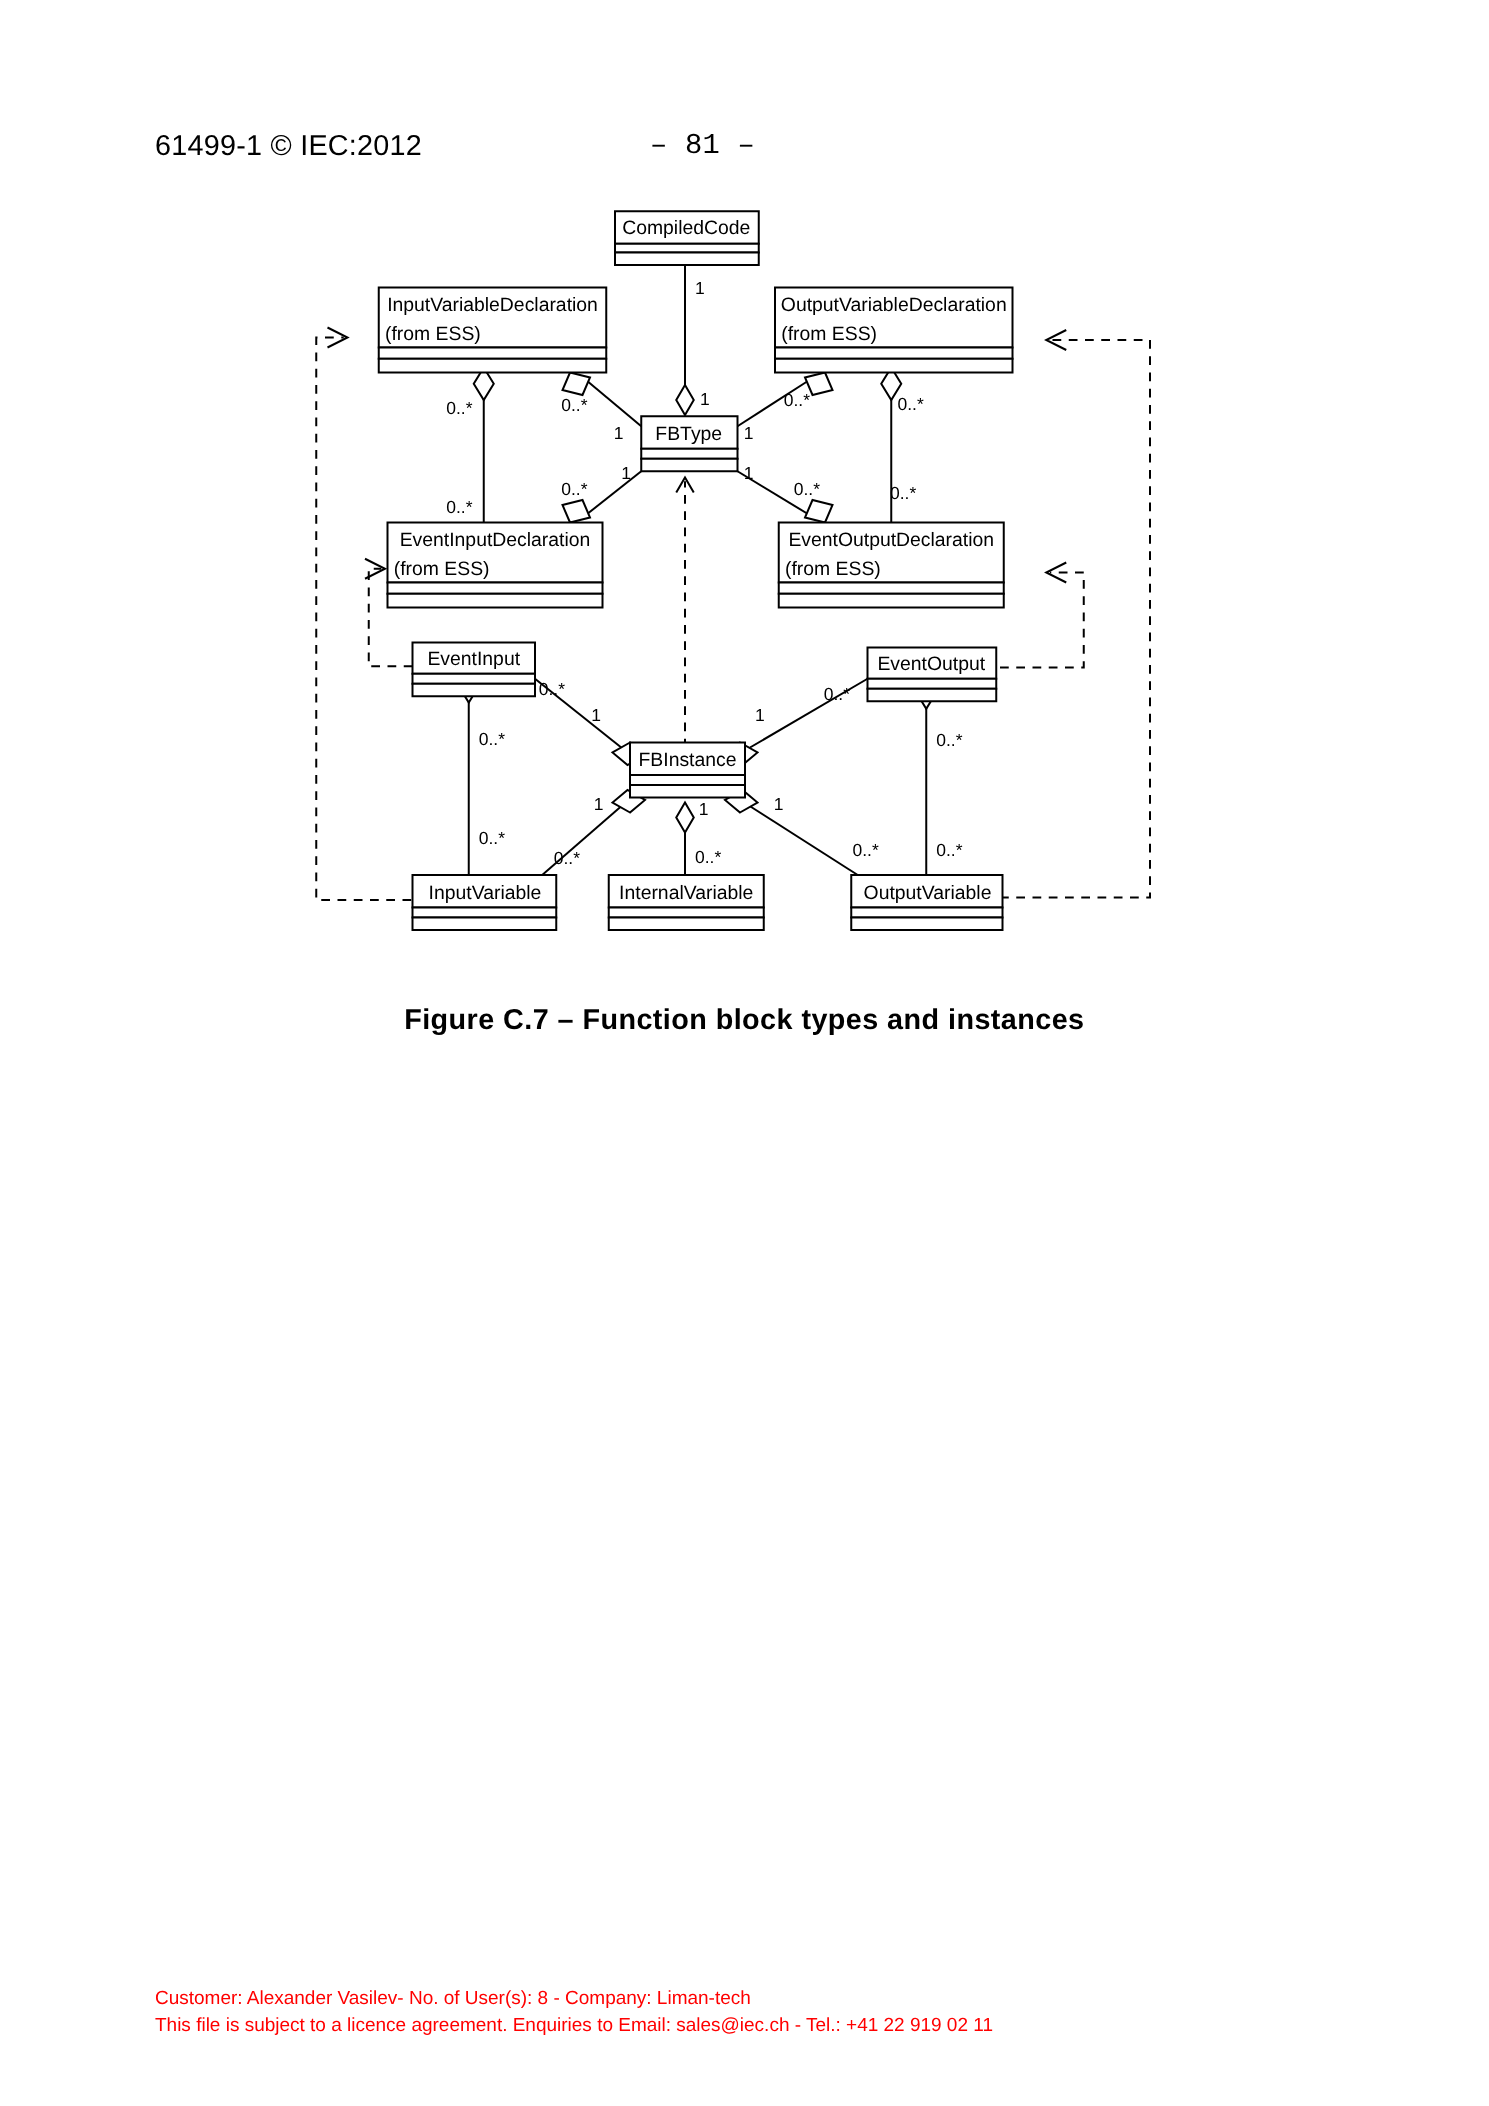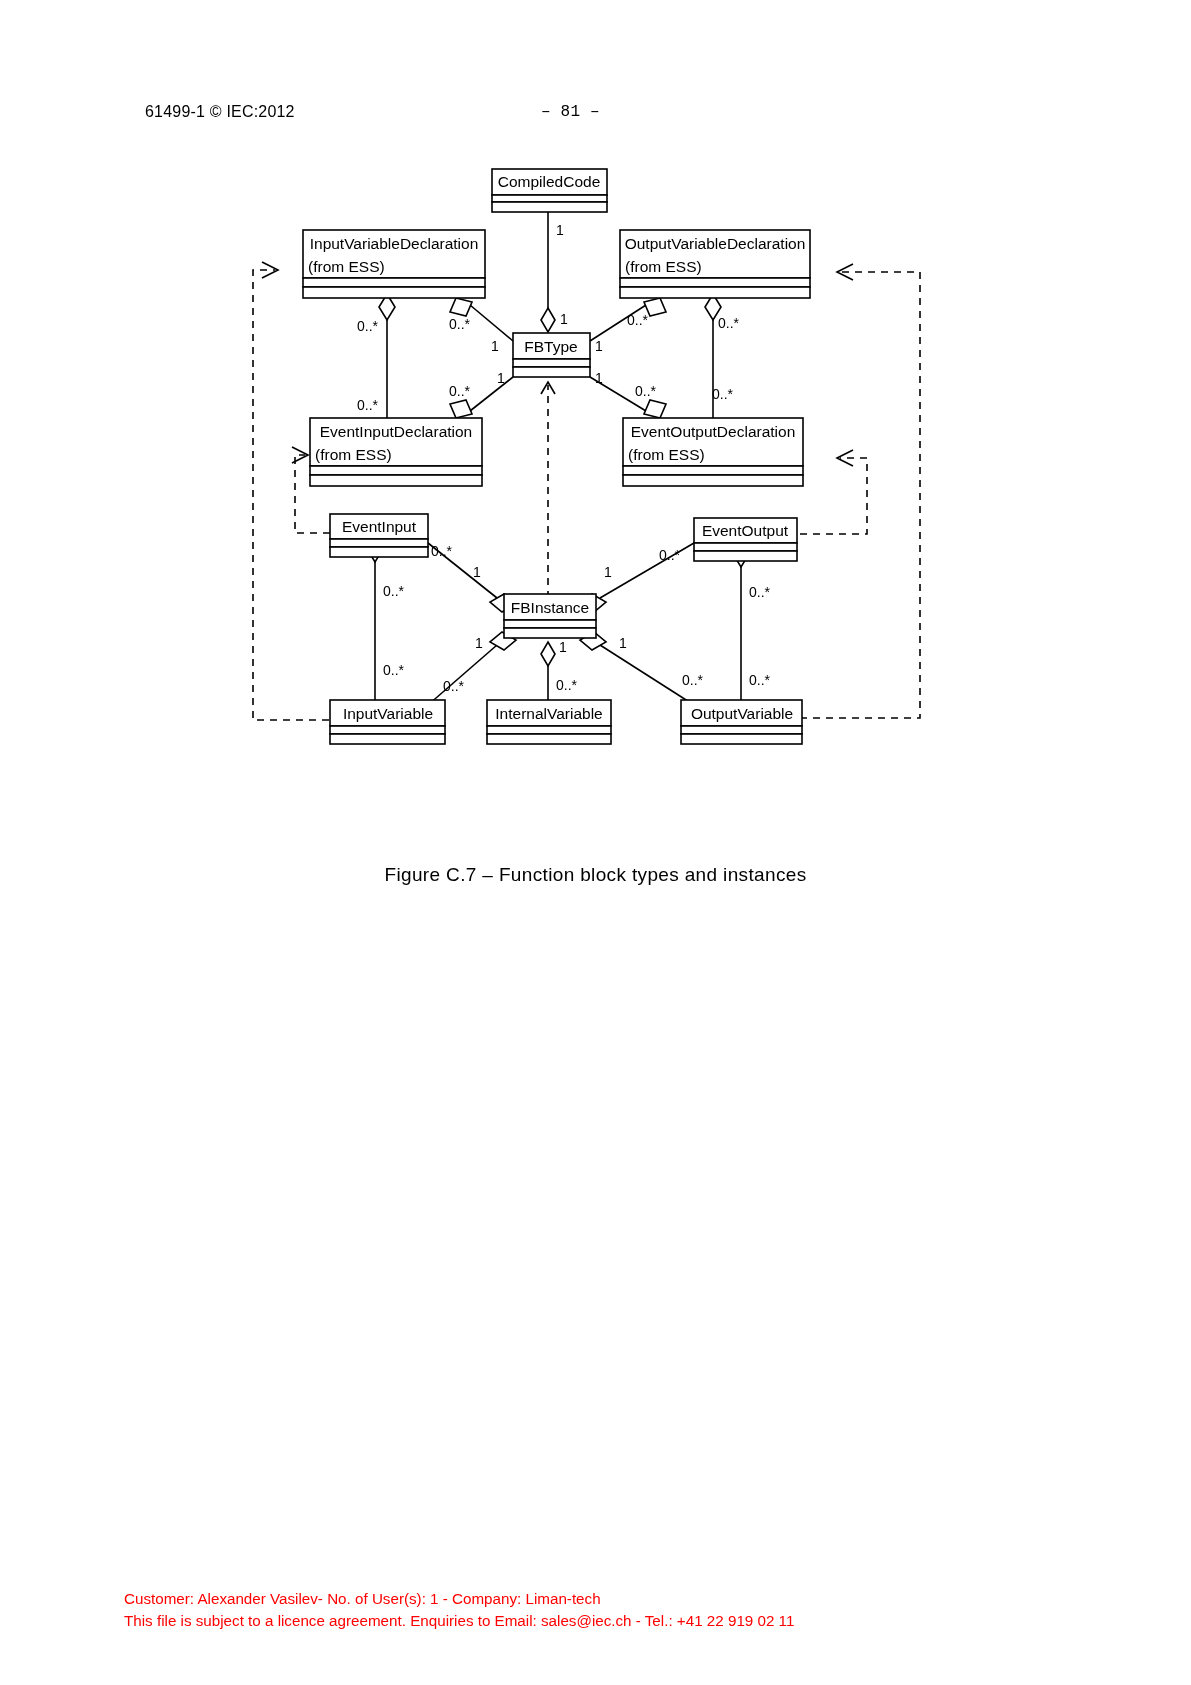--- a/index.html
+++ b/index.html
@@ -9,35 +9,34 @@
     color:#000000;
     position:relative;
     overflow:hidden;
   }
   .page { position:absolute; inset:0; }
 
   
   .hdr {
     position:absolute; top:103px; left:124px; right:124px;
     height:24px;
-    font-size:16px;
+    font-size:23px;
     letter-spacing:0.2px;
-    margin-left:21px;
   }
   .hdr-left  { position:absolute; left:0;     top:0; white-space:nowrap; }
   .hdr-right { position:absolute; left:396px; top:0; white-space:nowrap;font-family:Liberation Mono, monospace; }
 
   
   .figure { position:absolute; left:0; top:0; width:988px; height:900px; }
   .figure svg { position:absolute; left:0; top:0; }
 
   .caption {
-    position:absolute; top:864px; left:0; width:1191px;
+    position:absolute; top:802px; left:0; width:1191px;
     text-align:center;
-    font-size:19px; font-weight:normal;
+    font-size:23px; font-weight:bold;
     letter-spacing:0.35px;
   }
 
   
   .footer {
     position:absolute; left:124px; top:1588px;
     color:#ff0000;
     font-size:15.2px;
     line-height:21.5px;
     white-space:nowrap;
@@ -264,17 +263,17 @@
         <text x="556" y="690">0..*</text>
         <text x="682" y="685">0..*</text>
         <text x="749" y="685">0..*</text>
       </g>
     </svg>
 
     <div class="caption">Figure C.7 – Function block types and instances</div>
   </div>
 
   <div class="footer">
-    <div>Customer: Alexander Vasilev- No. of User(s): 1 - Company: Liman-tech</div>
+    <div>Customer: Alexander Vasilev- No. of User(s): 8 - Company: Liman-tech</div>
     <div>This file is subject to a licence agreement. Enquiries to Email: sales@iec.ch - Tel.: +41 22 919 02 11</div>
   </div>
 
 </div>
 
 </body></html>

